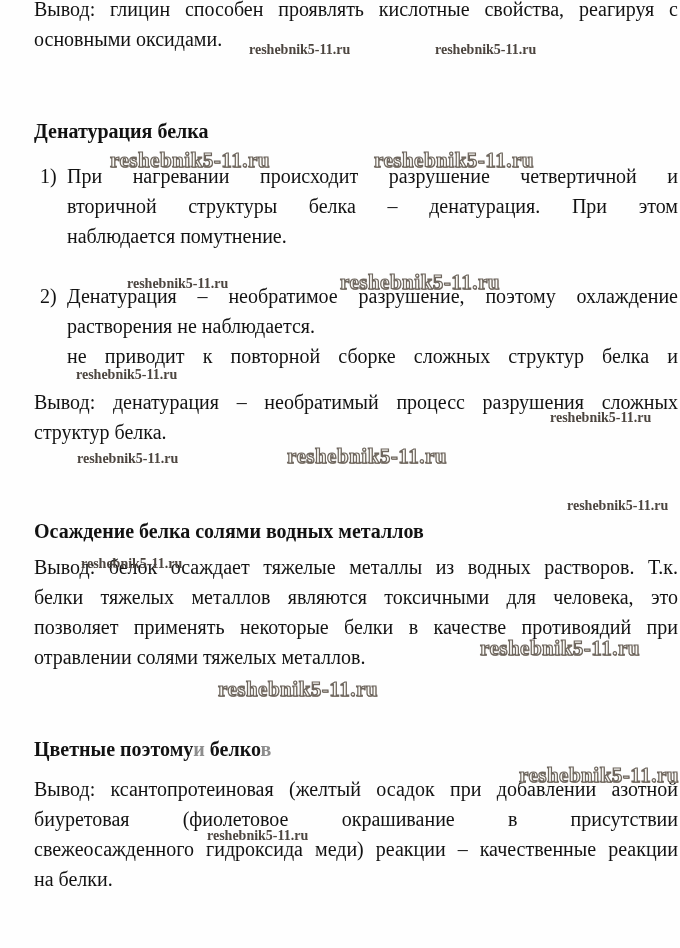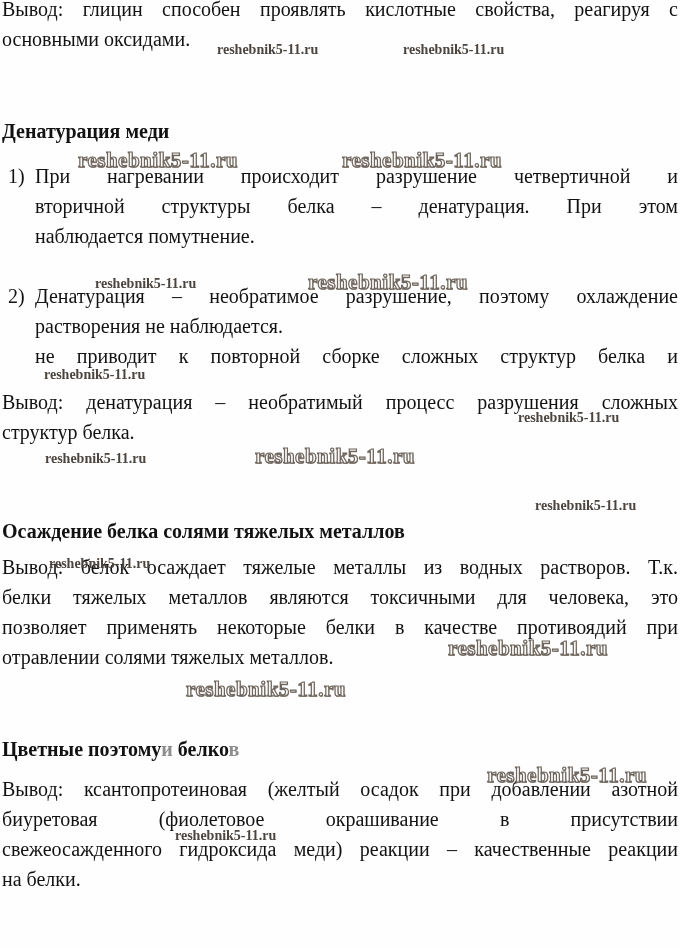--- a/index.html
+++ b/index.html
@@ -1,21 +1,21 @@
 <!DOCTYPE html>
 <html><head>
 <meta charset="utf-8">
 <style>
   html,body{margin:0;padding:0;}
   body{
     width:680px;height:948px;position:relative;overflow:hidden;
     background:#fefefe;color:#121212;
     font-family:"Liberation Serif","DejaVu Serif",serif;
   }
-  .doc{position:absolute;inset:0;}
+  .doc{position:absolute;inset:0;margin-left:32px;}
   .block{position:absolute;left:2px;right:2px;}
   .ln{
     font-size:20px;line-height:30px;
     text-align:justify;text-align-last:justify;
     white-space:normal;
   }
   .ln.last{text-align:center;text-align-last:left;}
   .heading{font-size:20px;line-height:30px;font-weight:bold;}
   .faded{color:#8d8d8d;}
   .item{padding-left:33px;}
@@ -38,42 +38,42 @@
 </head>
 <body>
 
 <div class="doc">
 
   <div class="block" id="para1" style="top:-6px">
     <div class="ln">Вывод: глицин способен проявлять кислотные свойства, реагируя с</div>
     <div class="ln last">основными оксидами.</div>
   </div>
 
-  <div class="block heading" style="top:116px">Денатурация меди</div>
+  <div class="block heading" style="top:116px">Денатурация белка</div>
 
   <div class="block item" style="top:161px">
     <span class="marker">1)</span>
     <div class="ln">При нагревании происходит разрушение четвертичной и</div>
     <div class="ln">вторичной структуры белка – денатурация. При этом</div>
     <div class="ln last">наблюдается помутнение.</div>
   </div>
 
   <div class="block item" style="top:281px">
     <span class="marker">2)</span>
     <div class="ln">Денатурация – необратимое разрушение, поэтому охлаждение</div>
     <div class="ln last">растворения не наблюдается.</div>
     <div class="ln">не приводит к повторной сборке сложных структур белка и</div>
   </div>
 
   <div class="block" style="top:387px">
     <div class="ln">Вывод: денатурация – необратимый процесс разрушения сложных</div>
     <div class="ln last">структур белка.</div>
   </div>
 
-  <div class="block heading" style="top:516px">Осаждение белка солями тяжелых металлов</div>
+  <div class="block heading" style="top:516px">Осаждение белка солями водных металлов</div>
 
   <div class="block" style="top:552px">
     <div class="ln">Вывод: белок осаждает тяжелые металлы из водных растворов. Т.к.</div>
     <div class="ln">белки тяжелых металлов являются токсичными для человека, это</div>
     <div class="ln">позволяет применять некоторые белки в качестве противоядий при</div>
     <div class="ln last">отравлении солями тяжелых металлов.</div>
   </div>
 
   <div class="block heading" style="top:734px">
     <span>Цветные поэтому</span><span class="faded">и</span><span> белко</span><span class="faded">в</span>

